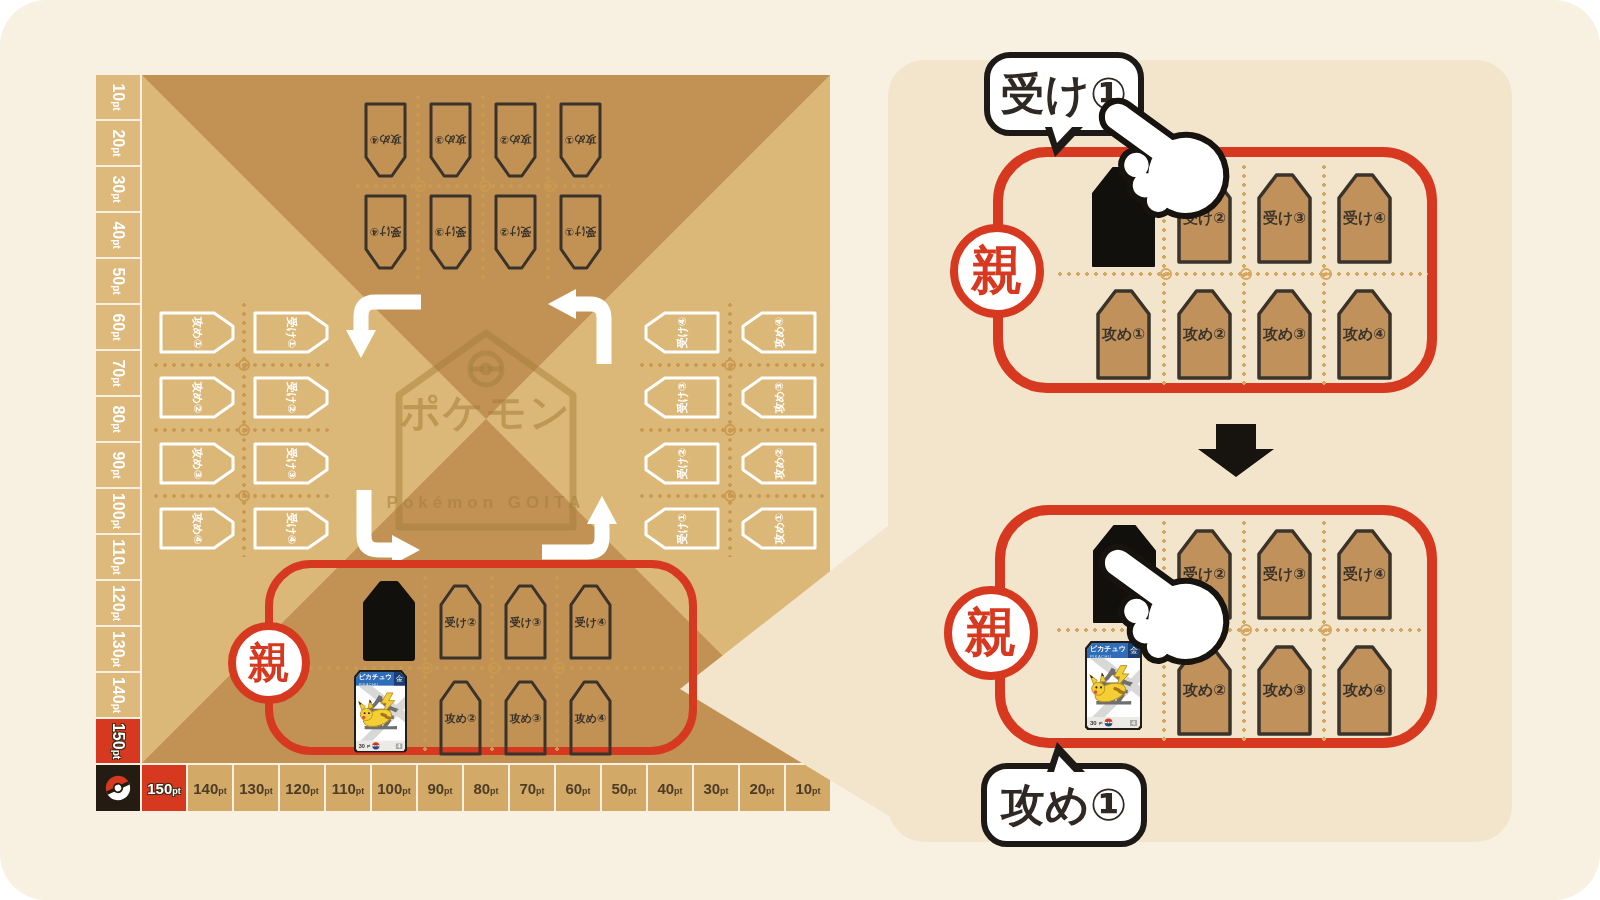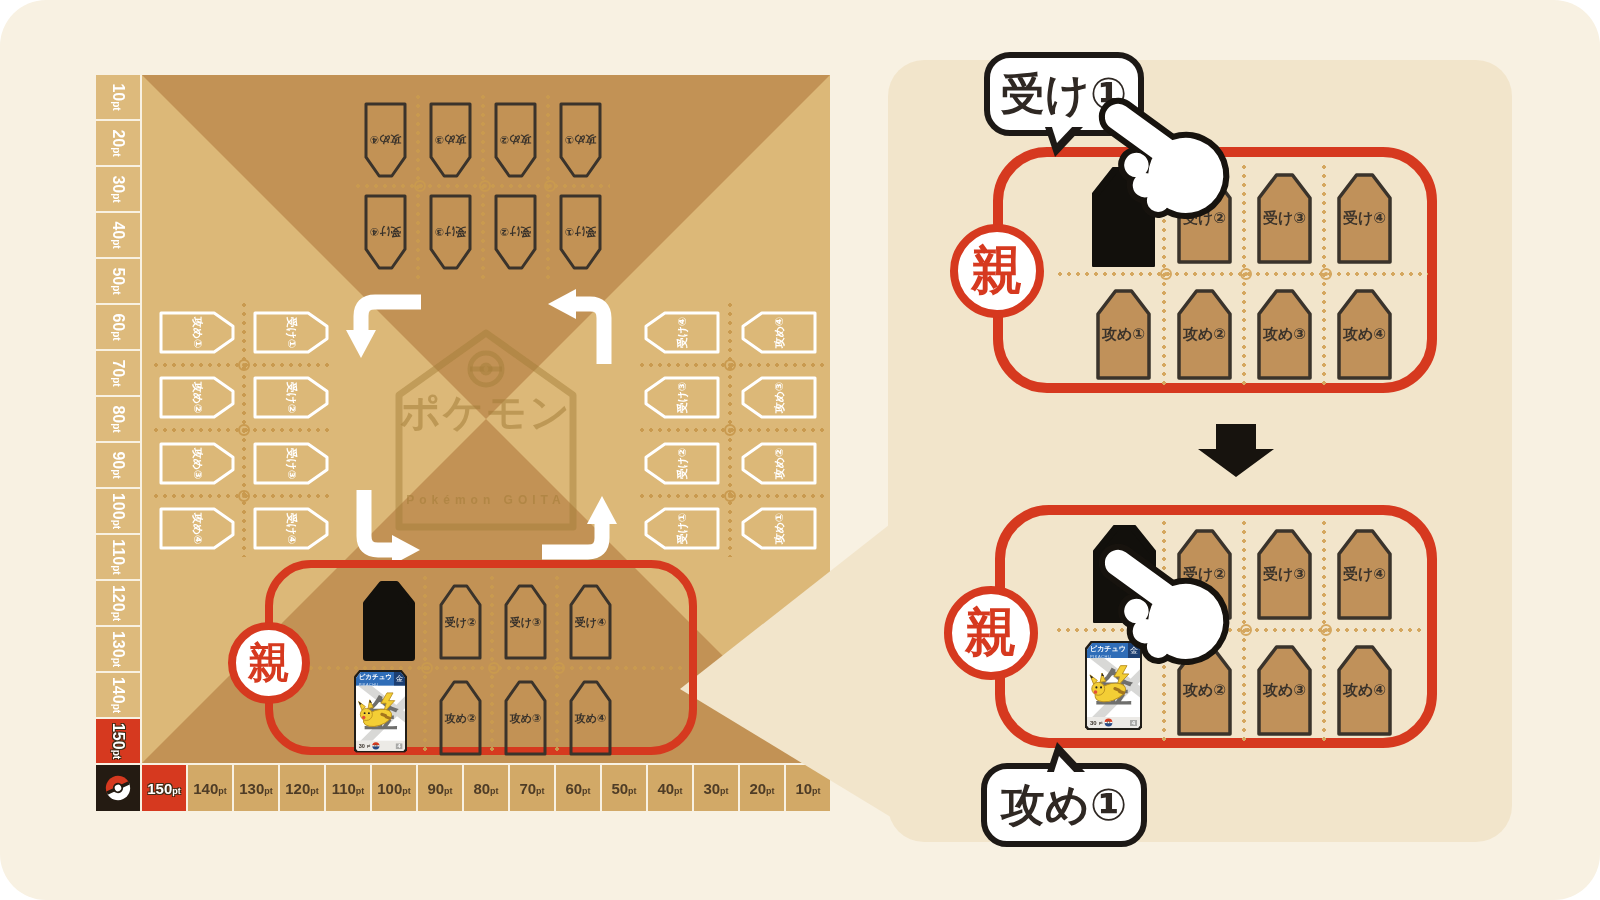--- a/index.html
+++ b/index.html
@@ -33,21 +33,21 @@
   .dots{position:absolute;}
   .ring{position:absolute;width:12px;height:12px;border:2px solid #c99a4f;border-radius:50%;box-sizing:border-box;display:flex;align-items:center;justify-content:center;}
   .ring-dot{width:4px;height:4px;border-radius:50%;}
 
   .arrow{position:absolute;width:78px;height:78px;}
   .r90{transform:rotate(90deg);} .r180{transform:rotate(180deg);} .r270{transform:rotate(270deg);}
 
   .logo{position:absolute;left:239px;top:242px;width:210px;height:215px;opacity:.85;}
   .logo-t1{position:absolute;top:68px;width:100%;text-align:center;font-size:40px;font-weight:700;color:rgba(163,124,55,.62);letter-spacing:2px;}
   .logo-t2{position:absolute;top:114px;width:100%;text-align:center;font-size:46px;font-weight:700;color:rgba(163,124,55,.62);letter-spacing:8px;}
-  .logo-sub{position:absolute;top:176px;width:100%;text-align:center;font-size:12px;font-weight:700;color:rgba(163,124,55,.62);letter-spacing:5px;}
+  .logo-sub{position:absolute;top:176px;width:100%;text-align:center;font-size:17px;font-weight:700;color:rgba(163,124,55,.62);letter-spacing:5px;}
 
   .bottom-rect{position:absolute;left:123px;top:485px;width:432px;height:195px;border:8px solid #d6391f;border-radius:46px;box-sizing:border-box;z-index:2;}
 
   .oya{position:absolute;background:#fff;border:8px solid #d6391f;border-radius:50%;display:flex;align-items:center;justify-content:center;color:#d6391f;font-weight:700;box-sizing:border-box;z-index:4;}
   #oya-board{left:228px;top:622px;width:82px;height:82px;font-size:42px;}
   #oya-d1{left:950px;top:224px;width:94px;height:94px;font-size:52px;}
   #oya-d2{left:944px;top:586px;width:94px;height:94px;font-size:52px;}
 
   
   #wedge{position:absolute;left:678px;top:505px;z-index:1;}

